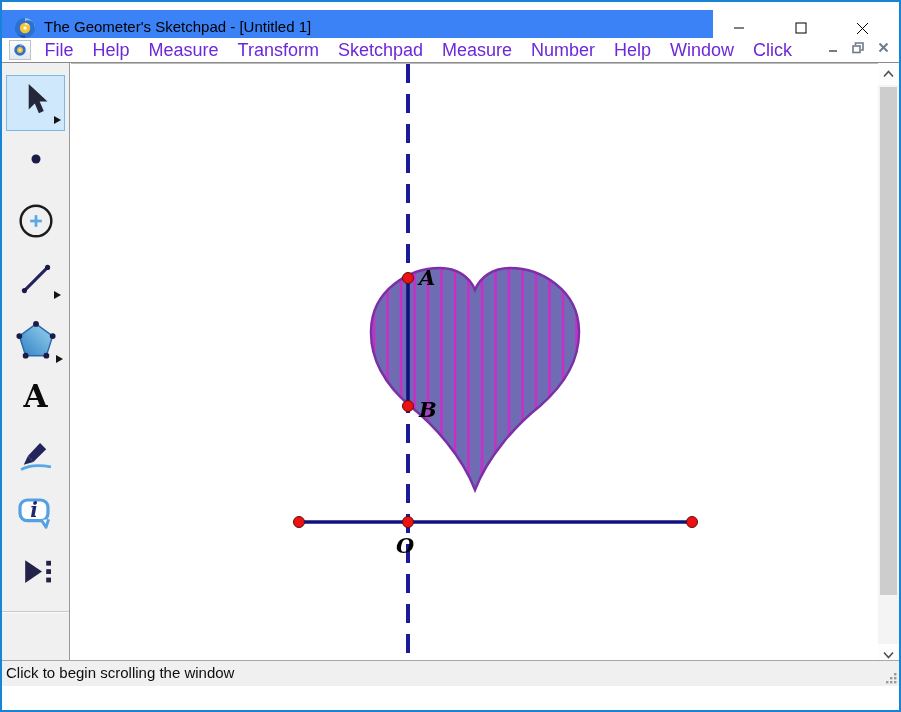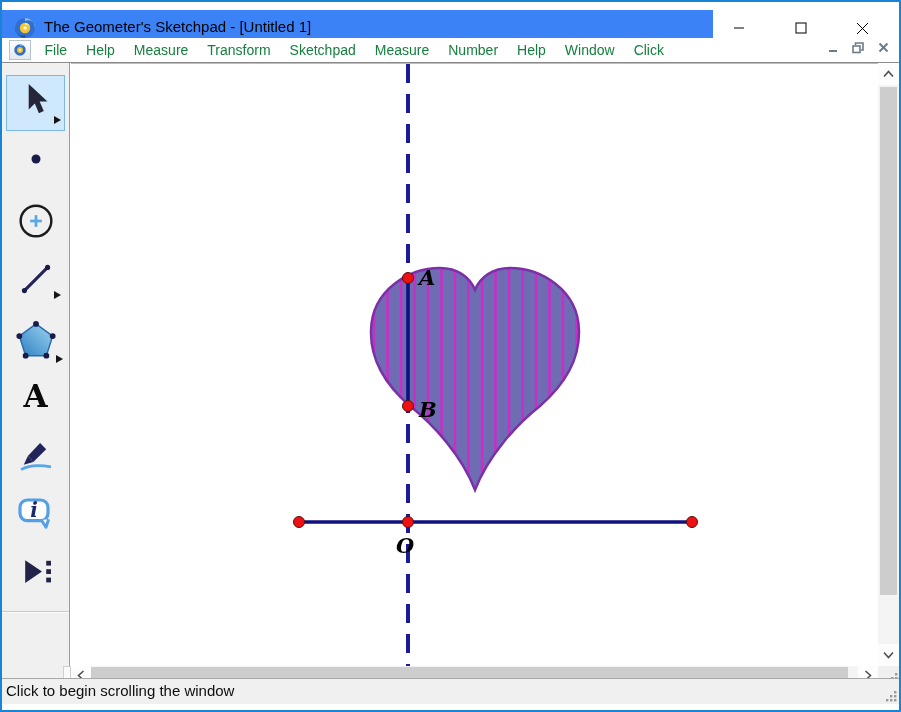--- a/index.html
+++ b/index.html
@@ -12,21 +12,21 @@
   .app-icon { position:absolute; left:12px; top:7px; width:22px; height:22px; }
   .title-text { position:absolute; left:42px; top:8px; font-size:15px; color:#000; white-space:nowrap; }
   .caption-btn { position:absolute; top:0; width:45px; height:36px; display:flex; align-items:center; justify-content:center; background:transparent; border:none; }
   .btn-min { left:714px; } .btn-max { left:776px; } .btn-close { left:838px; }
 
   
   .menubar { position:absolute; left:0; top:36px; width:897px; height:24px; background:#fff; }
   .menu-doc-icon { position:absolute; left:7px; top:2px; width:22px; height:20px; border:1px solid #b9c3ce;
                    background:linear-gradient(#fdfdfe,#e3e9f0); display:flex; align-items:center; justify-content:center; }
   .menu-items { position:absolute; left:33px; top:0; height:24px; display:flex; align-items:center; }
-  .menu-item { padding:0 9.5px; font-size:14px; color:#15803d; height:24px; line-height:24px; white-space:nowrap; }
+  .menu-item { padding:0 9.5px; font-size:18px; color:#6d28d9; height:24px; line-height:24px; white-space:nowrap; }
   .mdi-controls { position:absolute; right:8px; top:2px; display:flex; gap:9px; align-items:center; }
   .mdi-btn { width:16px; height:15px; display:flex; align-items:center; justify-content:center; background:transparent; border:none; }
 
   
   .content { position:absolute; left:0; top:60px; width:897px; height:622px; border-top:1px solid #8a8a8a; }
 
   
   .toolbar { position:absolute; left:0; top:0; width:68px; height:622px; background:#f0f0f0; border-right:1px solid #9a9a9a; }
   .tool { position:absolute; left:0; width:67px; display:flex; align-items:center; justify-content:center; }
   .tool-selected-box { position:absolute; left:4px; top:12px; width:59px; height:56px;
@@ -47,21 +47,21 @@
   .v-up   { top:0; left:0; width:21px; height:22px; }
   .v-down { bottom:0; left:0; width:21px; height:22px; }
   .h-left { left:0; top:0; width:20px; height:19px; }
   .h-right{ right:0; top:0; width:20px; height:19px; }
   .v-thumb { position:absolute; left:2px; top:24px; width:17px; height:508px; background:#cdcdcd; }
   .h-thumb { position:absolute; left:20px; top:1px; width:757px; height:17px; background:#cdcdcd; }
   .corner-box { position:absolute; right:0; top:603px; width:21px; height:19px; background:#f0f0f0; display:flex; align-items:flex-end; justify-content:flex-end; }
   .hscroll-leftpad { position:absolute; left:61px; top:603px; width:8px; height:19px; background:#fafafa; border:1px solid #cfcfcf; }
 
   
-  .statusbar { position:absolute; left:0; top:676px; width:897px; height:26px; background:#f0f0f0; border-top:1px solid #a8a8a8; }
+  .statusbar { position:absolute; left:0; top:658px; width:897px; height:26px; background:#f0f0f0; border-top:1px solid #a8a8a8; }
   .status-text { position:absolute; left:4px; top:3px; font-size:15px; color:#0d0d0d; white-space:nowrap; }
   .status-grip { position:absolute; right:1px; bottom:1px; }
 </style>
 </head>
 <body>
 
 <div class="window">
 
   <div class="titlebar">
     <svg class="app-icon" viewBox="0 0 22 22">

